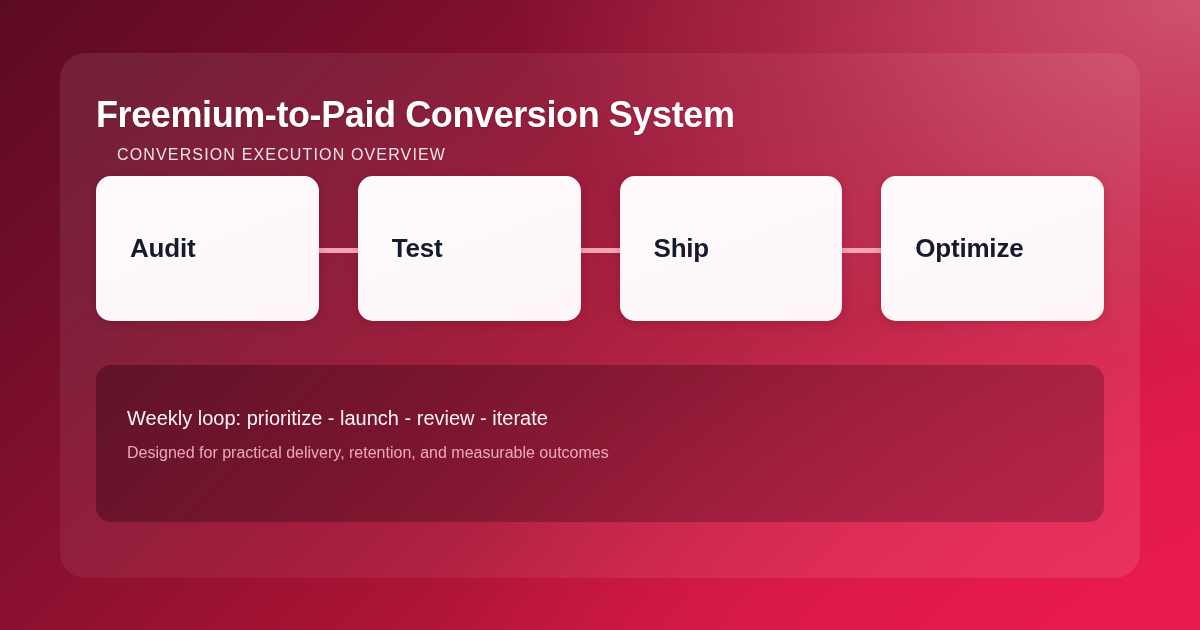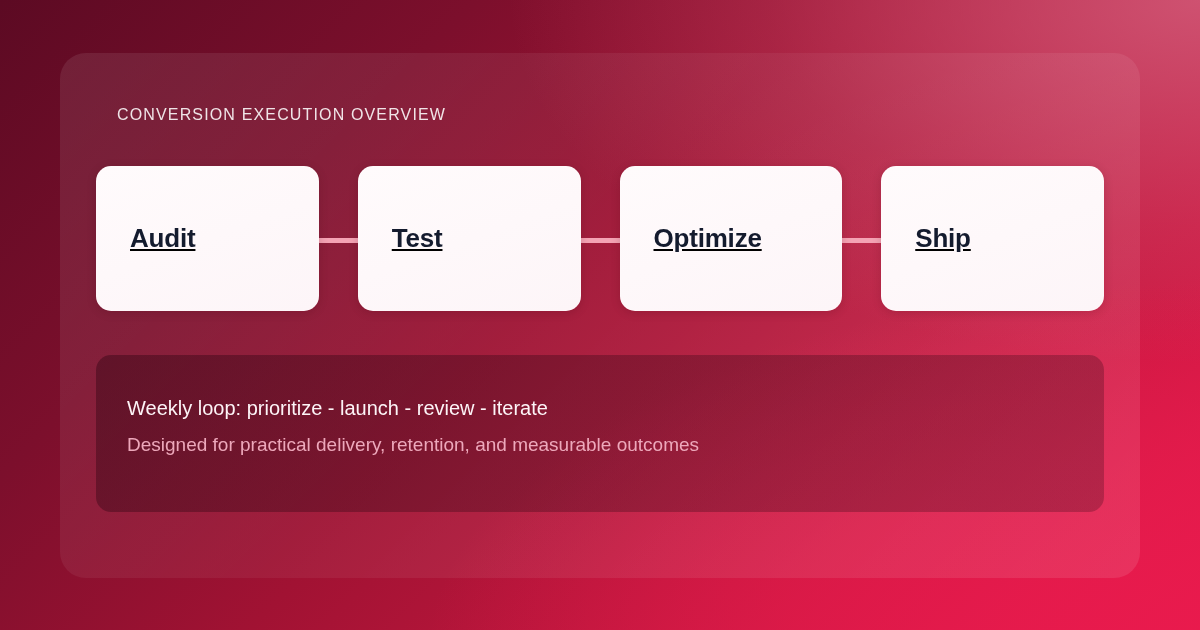--- a/index.html
+++ b/index.html
@@ -53,24 +53,23 @@
     color: rgba(255,255,255,0.88);
     font-size: 16px;
     letter-spacing: 1.15px;
     text-transform: uppercase;
     margin-left: 21px;
   }
 
   
   .steps {
     position: relative;
-    margin-top: 42px;
+    margin-top: 12px;
     display: flex;
     gap: 39px;
-    text-decoration: underline;
   }
 
   .connector-track {
     position: absolute;
     left: 0;
     right: 0;
     top: 72px;
     height: 5px;
     display: flex;
     pointer-events: none;
@@ -112,32 +111,33 @@
 
   .footer-primary {
     color: #fdf4f7;
     font-size: 20px;
     line-height: 1.35;
   }
 
   .footer-secondary {
     margin-top: 10px;
     color: #eda8bb;
-    font-size: 19px;
+    font-size: 16px;
     line-height: 1.35;
   }
 </style>
 </head>
 <body>
 
 <div class="bg"></div>
 
 <div class="panel">
 
   <div>
+    <h1 class="page-title">Freemium-to-Paid Conversion System</h1>
     <div class="page-subtitle">CONVERSION EXECUTION OVERVIEW</div>
   </div>
 
   <div class="steps">
 
     <div class="connector-track">
       <div class="seg"></div>
       <div class="seg"></div>
       <div class="seg"></div>
       <div class="seg"></div>
@@ -145,25 +145,25 @@
 
     <div class="step-card">
       <span class="step-label">Audit</span>
     </div>
 
     <div class="step-card">
       <span class="step-label">Test</span>
     </div>
 
     <div class="step-card">
-      <span class="step-label">Optimize</span>
+      <span class="step-label">Ship</span>
     </div>
 
     <div class="step-card">
-      <span class="step-label">Ship</span>
+      <span class="step-label">Optimize</span>
     </div>
 
   </div>
 
   <div class="footer-panel">
     <div class="footer-primary">Weekly loop: prioritize - launch - review - iterate</div>
     <div class="footer-secondary">Designed for practical delivery, retention, and measurable outcomes</div>
   </div>
 
 </div>

